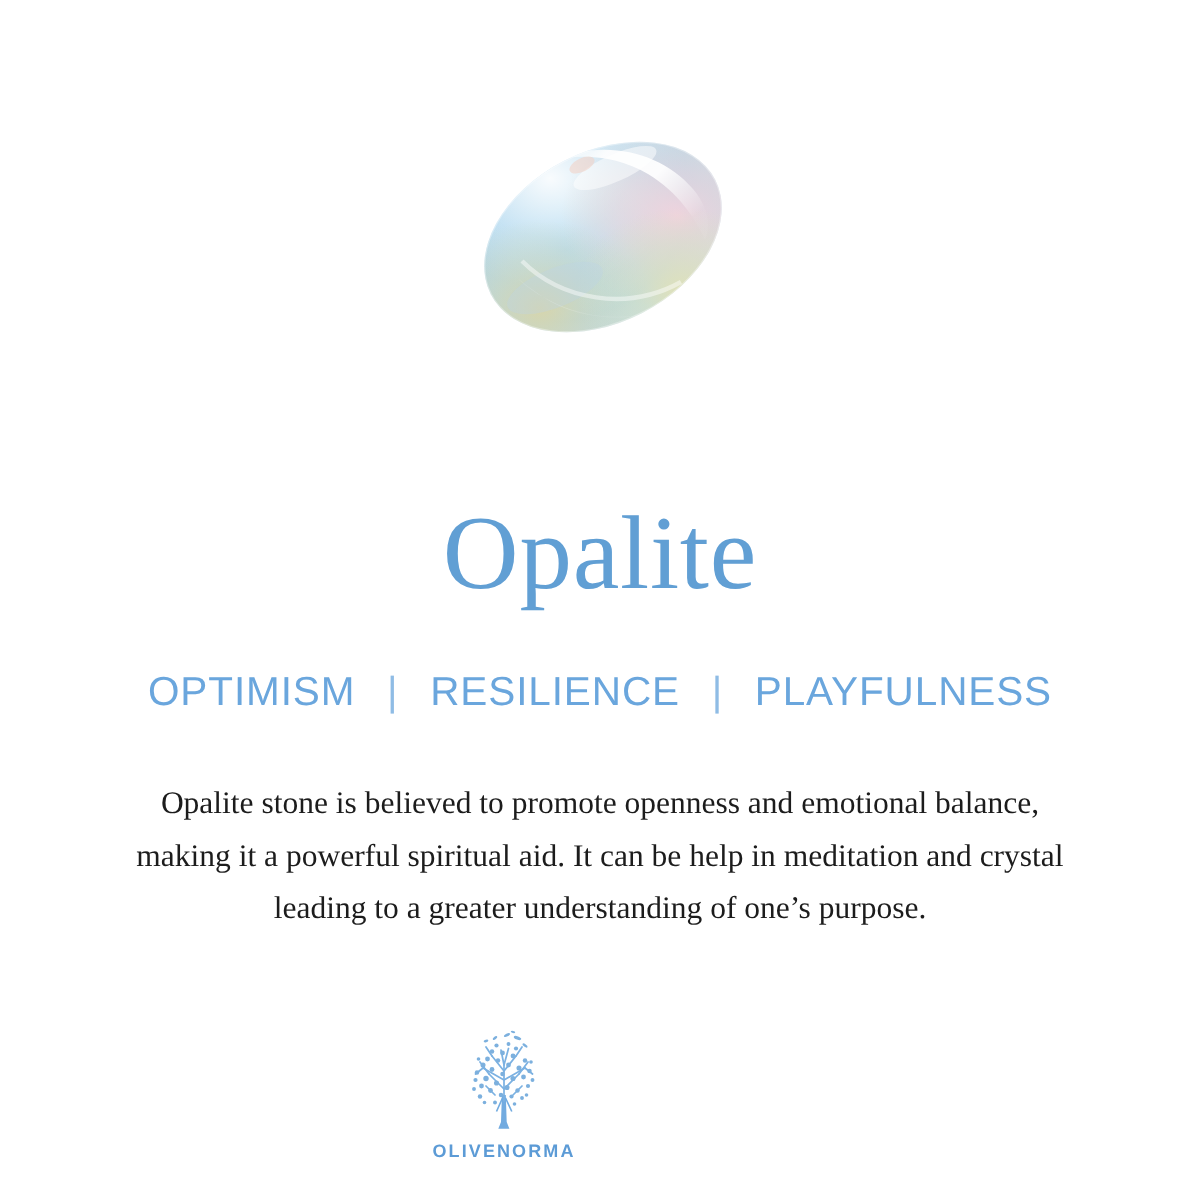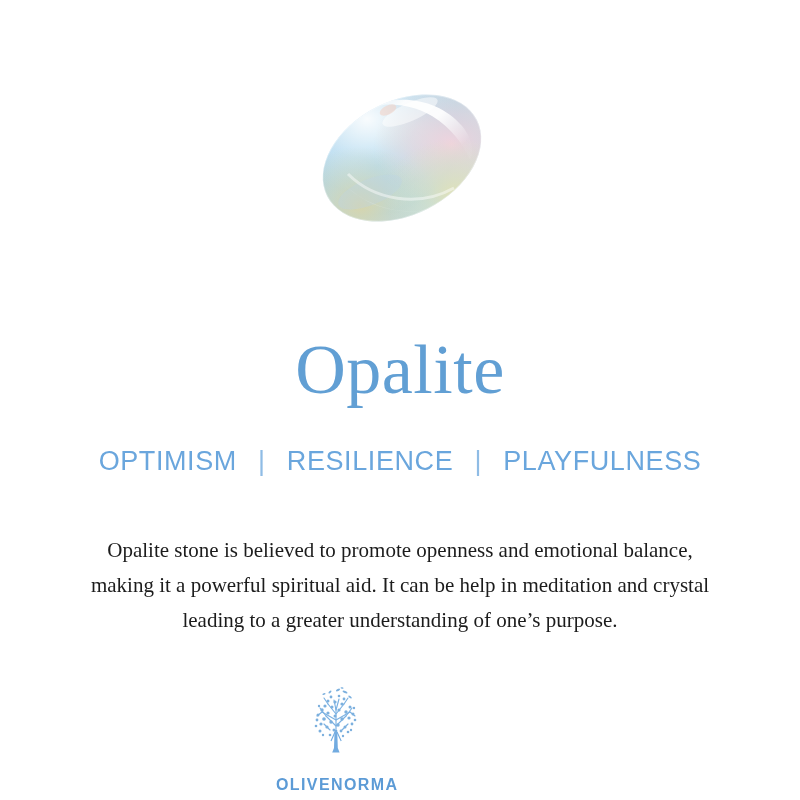--- a/index.html
+++ b/index.html
@@ -89,21 +89,20 @@
   .body-copy {
     position: absolute;
     top: 518px;
     left: 0;
     width: 800px;
     text-align: center;
     font-family: "Liberation Serif", "DejaVu Serif", serif;
     font-size: 21px;
     line-height: 35px;
     color: #1c1c1c;
-    margin-top: 15px;
   }
   .body-copy .ln {
     display: block;
     white-space: nowrap;
   }
 
   
   .brand {
     position: absolute;
     left: 50%;
@@ -113,23 +112,23 @@
     text-align: center;
   }
   .brand-mark {
     display: block;
     margin: 0 auto;
     width: 56px;
     height: 72px;
   }
   .brand-name {
     display: block;
-    margin-top: 18px;
+    margin-top: 2px;
     font-family: "Liberation Sans", "DejaVu Sans", sans-serif;
-    font-size: 16px;
+    font-size: 12px;
     font-weight: 700;
     letter-spacing: 1.4px;
     color: #5c9bd6;
   }
 </style>
 </head>
 <body>
 
 <div class="page">
 

